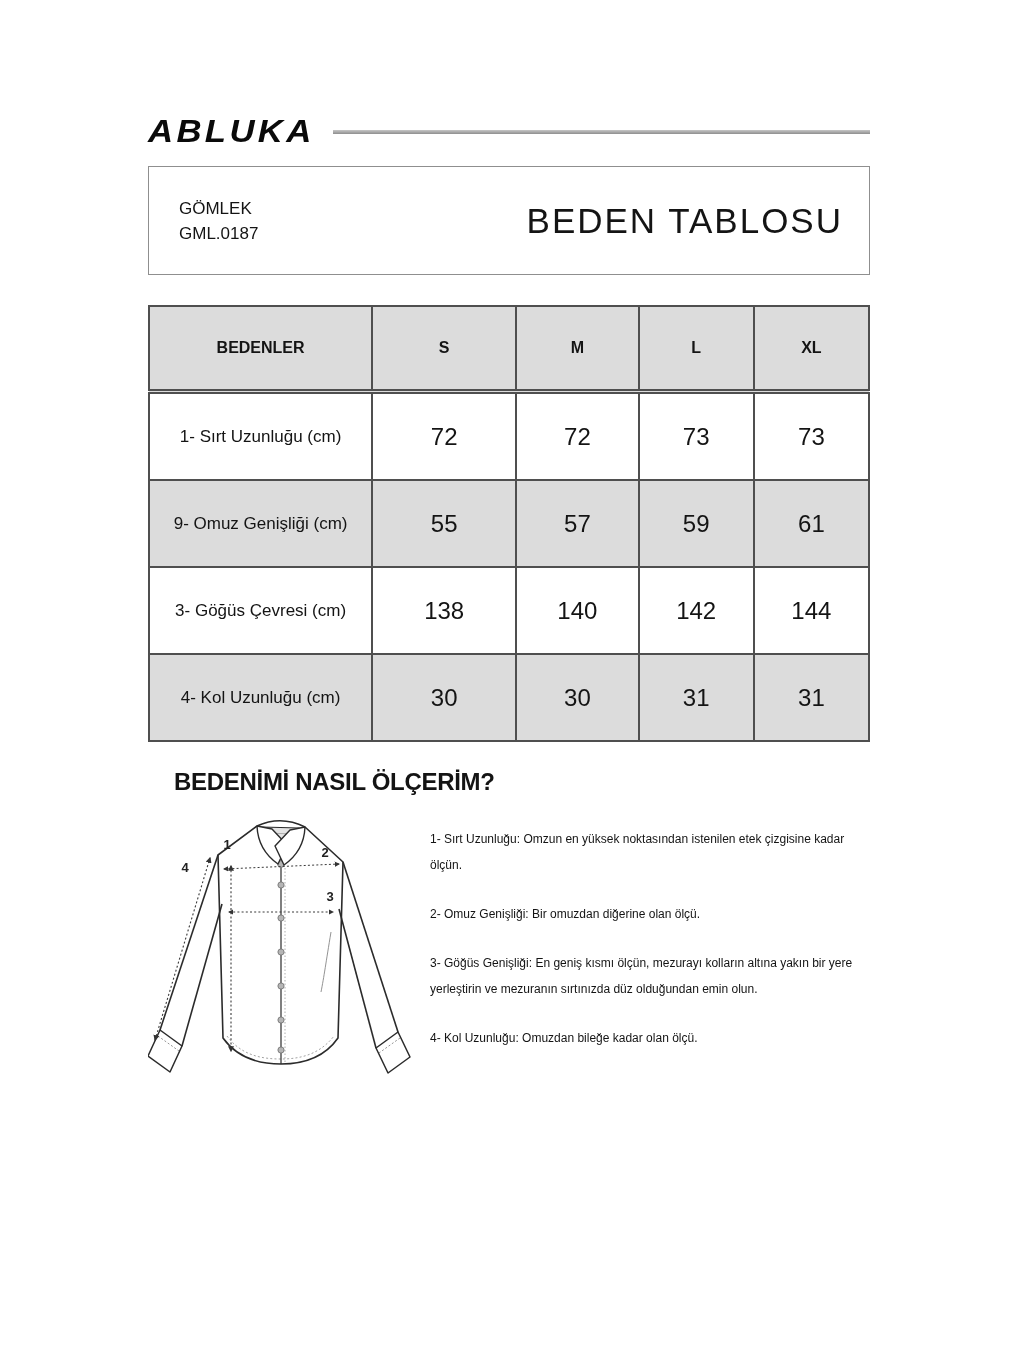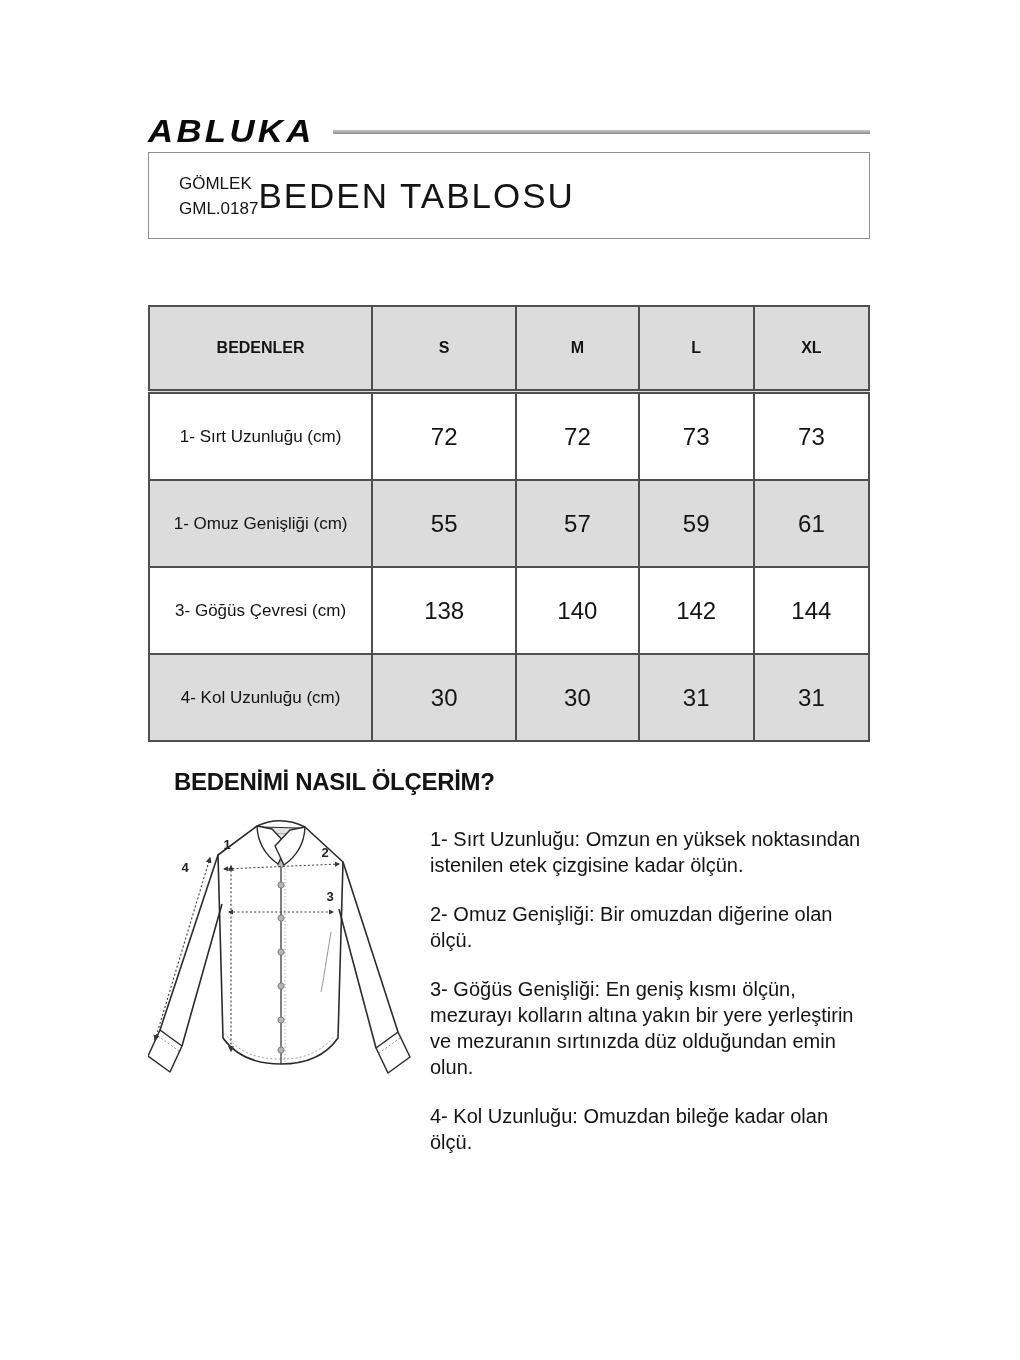--- a/index.html
+++ b/index.html
@@ -9,23 +9,23 @@
   }
   
   .brand-row{position:absolute;left:148px;top:114px;width:722px;display:flex;align-items:center;}
   .brand-logo{
     font-size:31px;font-weight:900;font-style:italic;letter-spacing:3px;
     transform:scaleX(1.12);transform-origin:left center;color:#0a0a0a;white-space:nowrap;
   }
   .brand-rule{flex:1;height:4px;margin-left:36px;background:linear-gradient(to bottom,#c6c6c6,var(--rule-line,#8e8e8e));}
   
   .title-box{
-    position:absolute;left:148px;top:152px;width:722px;height:87px;box-sizing:border-box;
+    position:absolute;left:148px;top:166px;width:722px;height:109px;box-sizing:border-box;
     border:1.5px solid var(--box-border,#8f8f8f);
-    display:flex;align-items:center;padding:0 26px 0 30px;
+    display:flex;align-items:center;justify-content:space-between;padding:0 26px 0 30px;
   }
   .product-block{font-size:17px;line-height:25px;font-weight:500;}
   .box-title{font-size:35px;font-weight:500;letter-spacing:2px;white-space:nowrap;}
   
   table.size-table{
     position:absolute;left:148px;top:305px;width:722px;border-collapse:collapse;
     table-layout:fixed;
   }
   .size-table th,.size-table td{
     border:2px solid var(--table-border,#4f4f4f);text-align:center;vertical-align:middle;padding:0;
@@ -33,21 +33,21 @@
   .size-table thead th{height:82px;background:var(--row-alt-bg,#dcdcdc);font-size:16px;font-weight:700;
     border-bottom:5px double var(--table-border,#4f4f4f);}
   .size-table tbody td{height:85px;}
   .size-table tbody tr:nth-child(even) td{background:var(--row-alt-bg,#dcdcdc);}
   .size-table td.row-label{font-size:17px;font-weight:500;}
   .size-table td.val{font-size:24px;font-weight:500;}
   
   .guide-heading{position:absolute;left:174px;top:768px;font-size:24px;font-weight:800;letter-spacing:-0.3px;}
   .guide-row{position:absolute;left:148px;top:812px;width:722px;display:flex;}
   .diagram{width:282px;height:268px;flex:0 0 282px;}
-  .instructions{flex:1;padding-top:14px;font-size:20px;line-height:26px;font-weight:500;}
+  .instructions{flex:1;padding-top:14px;font-size:12px;line-height:26px;font-weight:500;}
   .instr-item{margin:0 0 23px 0;}
   .instr-item:last-child{margin-bottom:0;}
   svg text{font-family:"Liberation Sans",sans-serif;}
 </style>
 </head>
 <body>
 
 <div class="page">
 
   <div class="brand-row">
@@ -82,21 +82,21 @@
     </thead>
     <tbody>
       <tr>
         <td class="row-label">1- Sırt Uzunluğu (cm)</td>
         <td class="val">72</td>
         <td class="val">72</td>
         <td class="val">73</td>
         <td class="val">73</td>
       </tr>
       <tr>
-        <td class="row-label">1- Omuz Genişliği (cm)</td>
+        <td class="row-label">9- Omuz Genişliği (cm)</td>
         <td class="val">55</td>
         <td class="val">57</td>
         <td class="val">59</td>
         <td class="val">61</td>
       </tr>
       <tr>
         <td class="row-label">3- Göğüs Çevresi (cm)</td>
         <td class="val">138</td>
         <td class="val">140</td>
         <td class="val">142</td>

